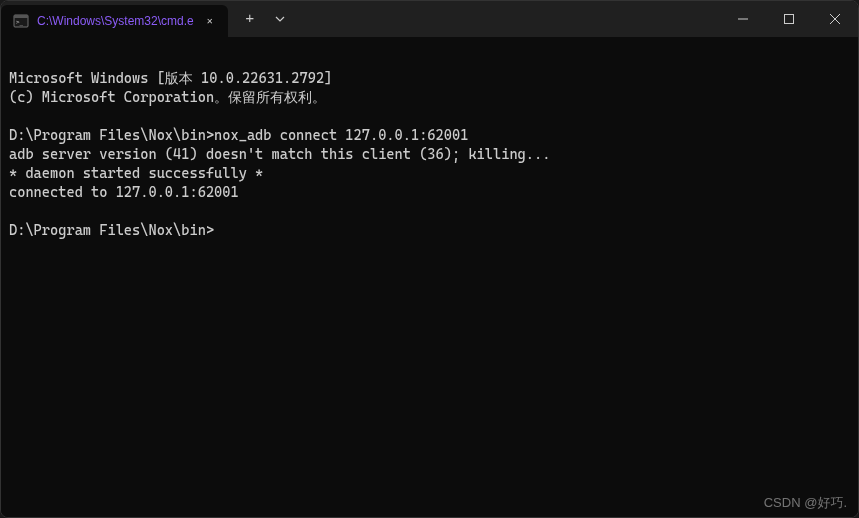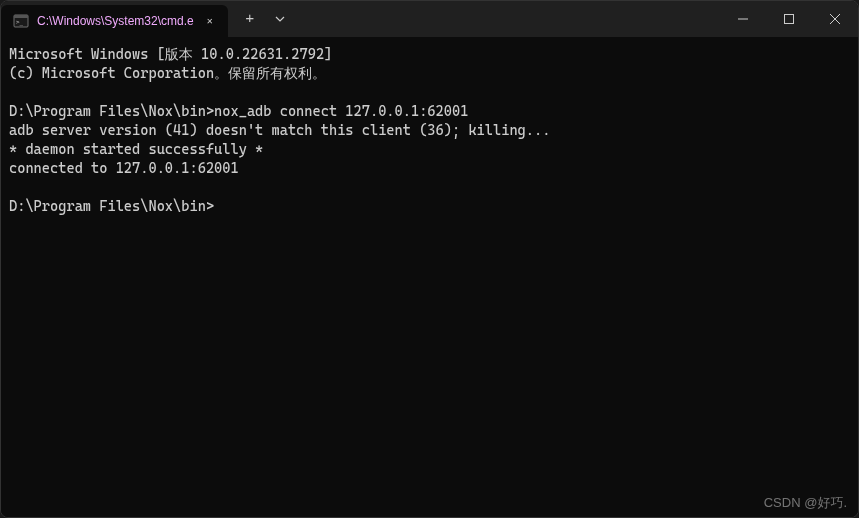--- a/index.html
+++ b/index.html
@@ -47,21 +47,21 @@
     }
     .tab-icon {
       width: 16px;
       height: 16px;
       display: flex;
       align-items: center;
       justify-content: center;
       flex-shrink: 0;
     }
     .tab-title {
-      color: #f0abfc;
+      color: #8b5cf6;
       font-size: 12px;
       font-family: 'Segoe UI', sans-serif;
       white-space: nowrap;
       overflow: hidden;
       text-overflow: clip;
       flex: 1;
     }
     .tab-close {
       width: 16px;
       height: 16px;
@@ -104,20 +104,21 @@
       display: flex;
       align-items: center;
       justify-content: center;
       color: #ccc;
     }
     .terminal {
       flex: 1;
       background: #0c0c0c;
       padding: 8px;
       overflow: hidden;
+      margin-top: 24px;
     }
     .terminal-content {
       color: #cccccc;
       font-size: 14px;
       line-height: 19px;
       white-space: pre;
       font-family: Consolas, 'Cascadia Mono', 'Courier New', monospace;
     }
     .watermark {
       position: absolute;

